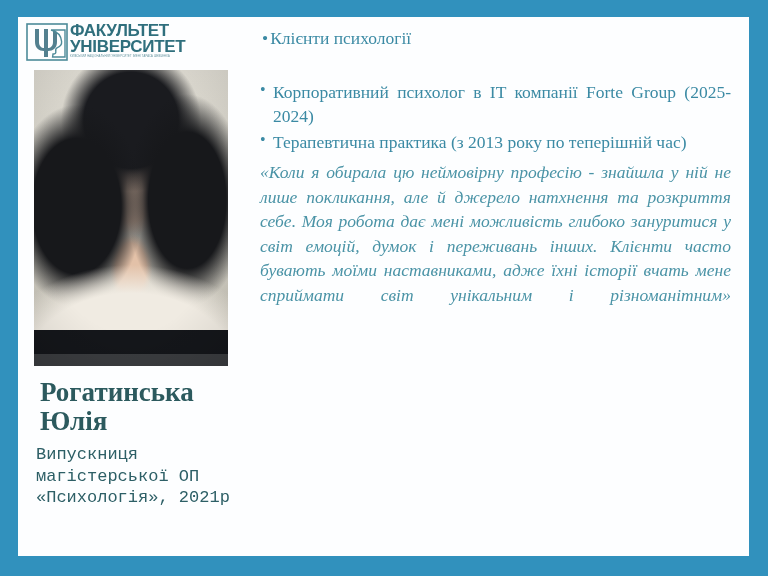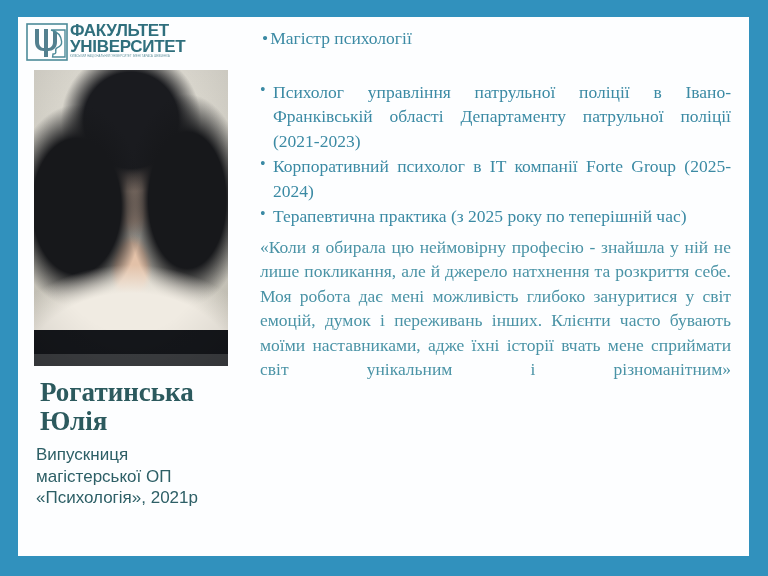--- a/index.html
+++ b/index.html
@@ -124,21 +124,21 @@
     margin: 12px 0 0 16px;
     font-family: "Liberation Serif", "DejaVu Serif", serif;
     font-weight: bold;
     font-size: 27px;
     line-height: 1.06;
     color: #2c5a5e;
     max-width: 200px;
   }
   #subtitle {
     margin: 9px 0 0 12px;
-    font-family: Liberation Sans, sans-serif;
+    font-family: Liberation Mono, monospace;
     font-size: 17px;
     line-height: 1.26;
     color: #2d5f66;
     max-width: 196px;
   }
 
   
   #right-col {
     flex: 1 1 auto;
     box-sizing: border-box;
@@ -175,20 +175,21 @@
     position: absolute;
     left: 4px;
     top: -1px;
     font-size: 16px;
     color: #3b8aa4;
   }
 
   #quote {
     margin: 6px 0 0 4px;
     font-family: "Liberation Serif", "DejaVu Serif", serif;
+    font-style: italic;
     font-size: 17.5px;
     line-height: 1.40;
     color: #4a93a6;
     text-align: justify;
     text-justify: inter-word;
   }
   #quote::after {
     content: "";
     display: inline-block;
     width: 100%;
@@ -224,27 +225,26 @@
       </div>
 
       <div id="name">Рогатинська Юлія</div>
       <div id="subtitle">Випускниця магістерської ОП «Психологія», 2021р</div>
 
     </div>
 
     <div id="right-col">
 
       <div class="lead-bullet">
-        <span class="dot">•</span><span>Магістр психології</span>
+        <span class="dot">•</span><span>Клієнти психології</span>
       </div>
 
       <ul class="items">
-        <li>Психолог управління патрульної поліції в Івано-Франківській області Департаменту патрульної поліції (2021-2023)</li>
         <li>Корпоративний психолог в IT компанії Forte Group (2025-2024)</li>
-        <li>Терапевтична практика (з 2025 року по теперішній час)</li>
+        <li>Терапевтична практика (з 2013 року по теперішній час)</li>
       </ul>
 
       <div id="quote">«Коли я обирала цю неймовірну професію - знайшла у ній не лише покликання, але й джерело натхнення та розкриття себе. Моя робота дає мені можливість глибоко зануритися у світ емоцій, думок і переживань інших. Клієнти часто бувають моїми наставниками, адже їхні історії вчать мене сприймати світ унікальним і різноманітним»</div>
 
     </div>
 
   </div>
 </div>
 
 </body></html>

